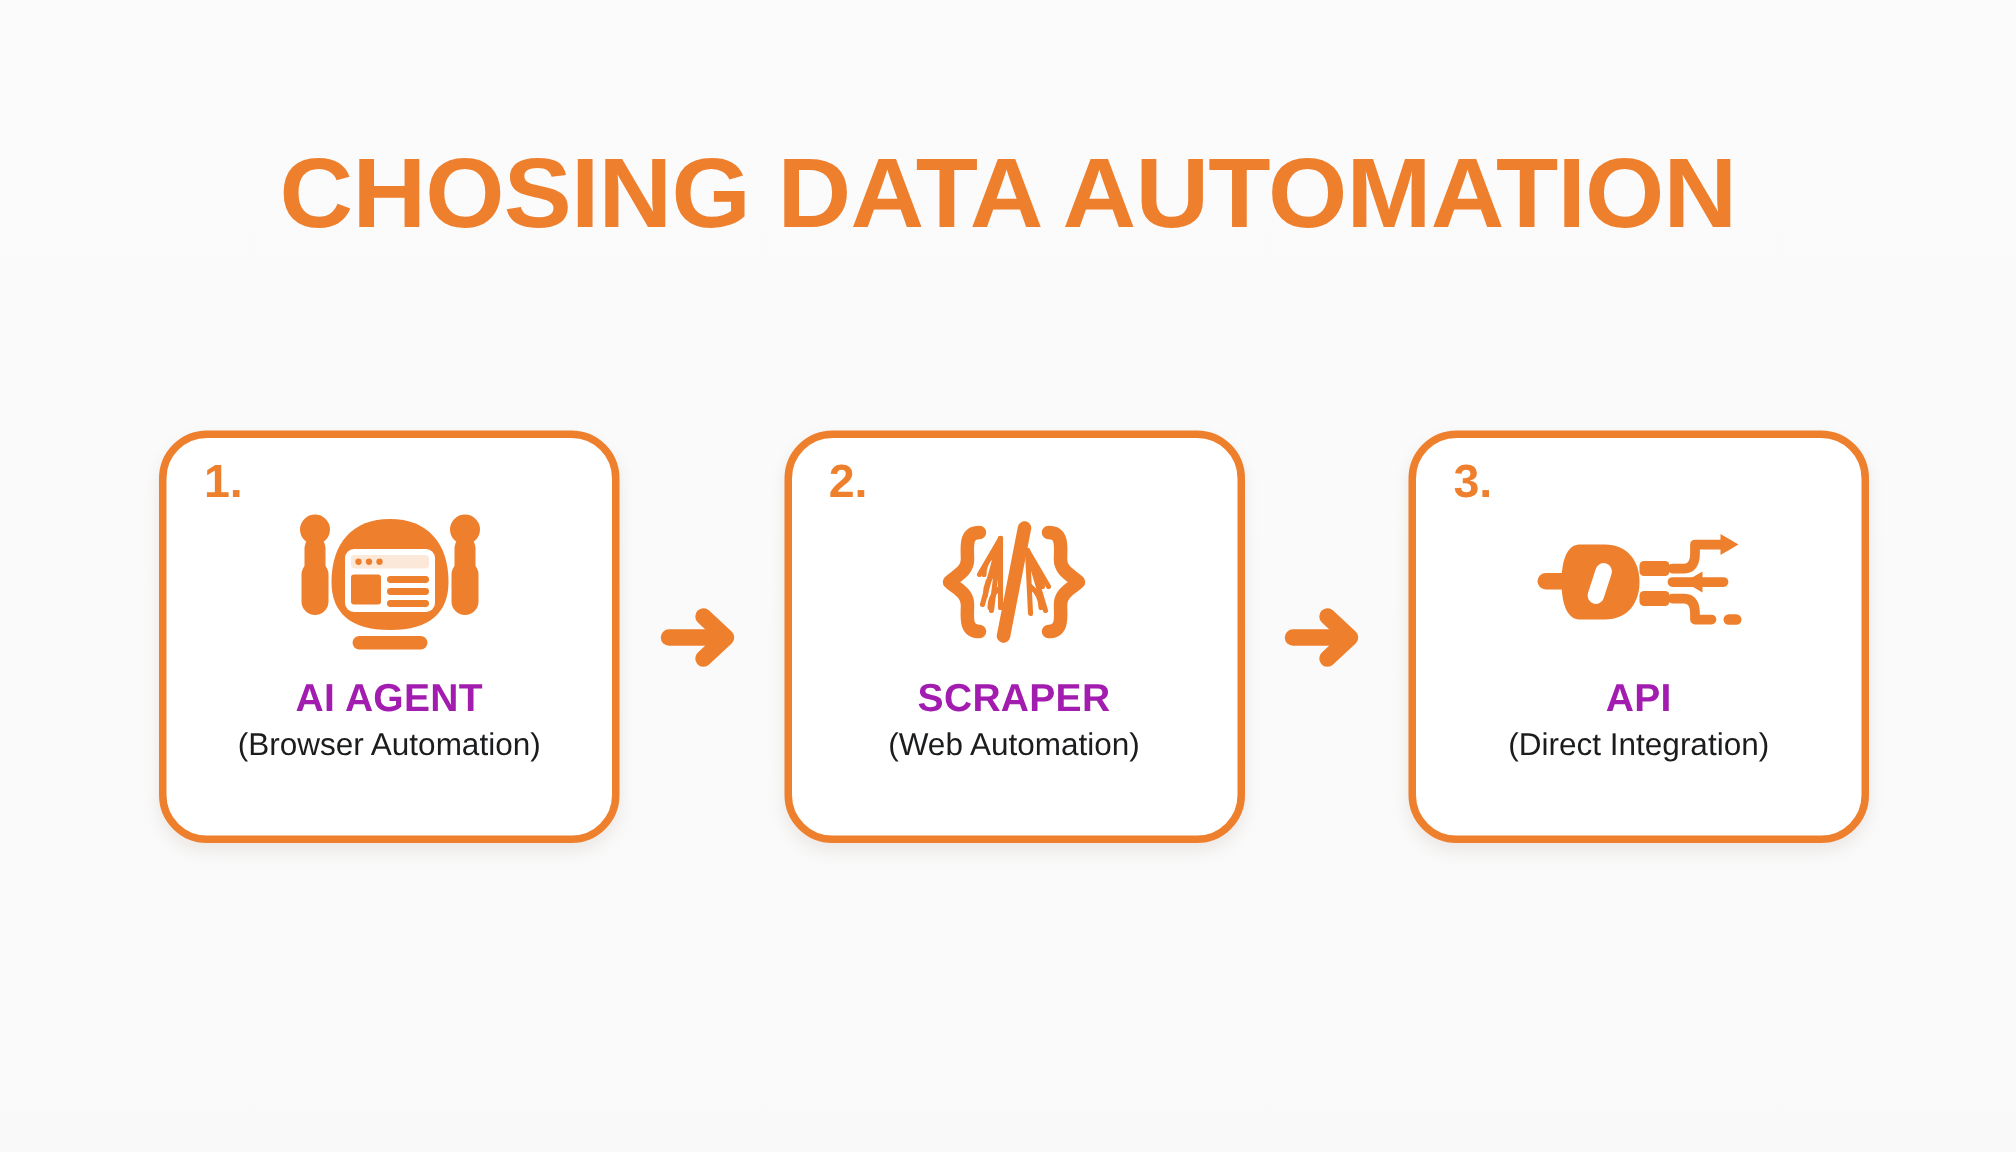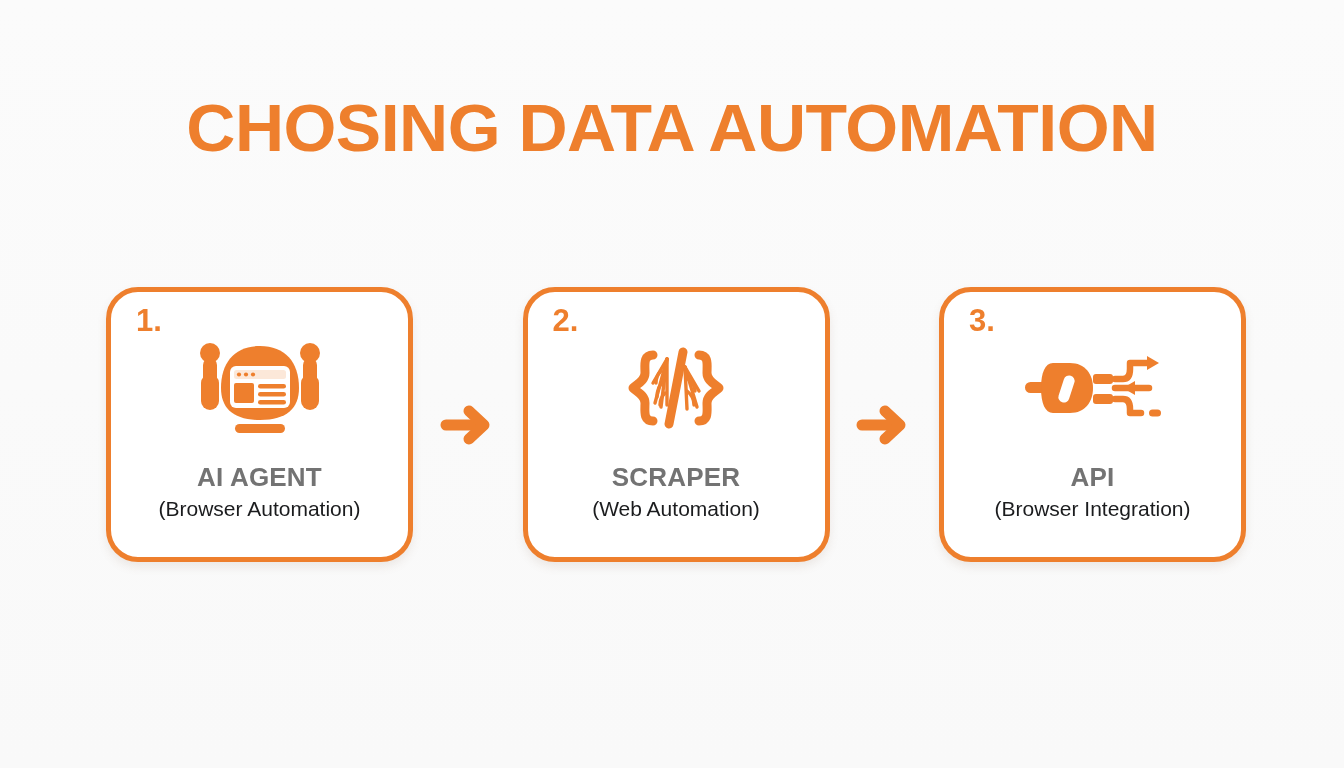--- a/index.html
+++ b/index.html
@@ -78,24 +78,24 @@
 
   .icon-wrap {
     margin-top: 48px;
     height: 96px;
     display: flex;
     align-items: center;
     justify-content: center;
   }
 
   .card-title {
-    margin-top: 28px;
+    margin-top: 16px;
     font-size: 26px;
     font-weight: 700;
-    color: #737373;
+    color: #a21caf;
     letter-spacing: 0.2px;
     line-height: 1.05;
   }
 
   .card-sub {
     margin-top: 7px;
     font-size: 21px;
     font-weight: 400;
     color: #1b1c1e;
     line-height: 1.05;
@@ -243,17 +243,17 @@
           <g fill="#ee7f2d">
             <polygon points="124,5 136,12 124,19"></polygon>
             <polygon points="112,30 100,37 112,44"></polygon>
           </g>
 
           <rect x="126" y="58.5" width="12" height="7" rx="3.5" fill="#ee7f2d"></rect>
         </svg>
       </div>
 
       <div class="card-title">API</div>
-      <div class="card-sub">(Browser Integration)</div>
+      <div class="card-sub">(Direct Integration)</div>
     </div>
 
   </div>
 </div>
 
 </body></html>

